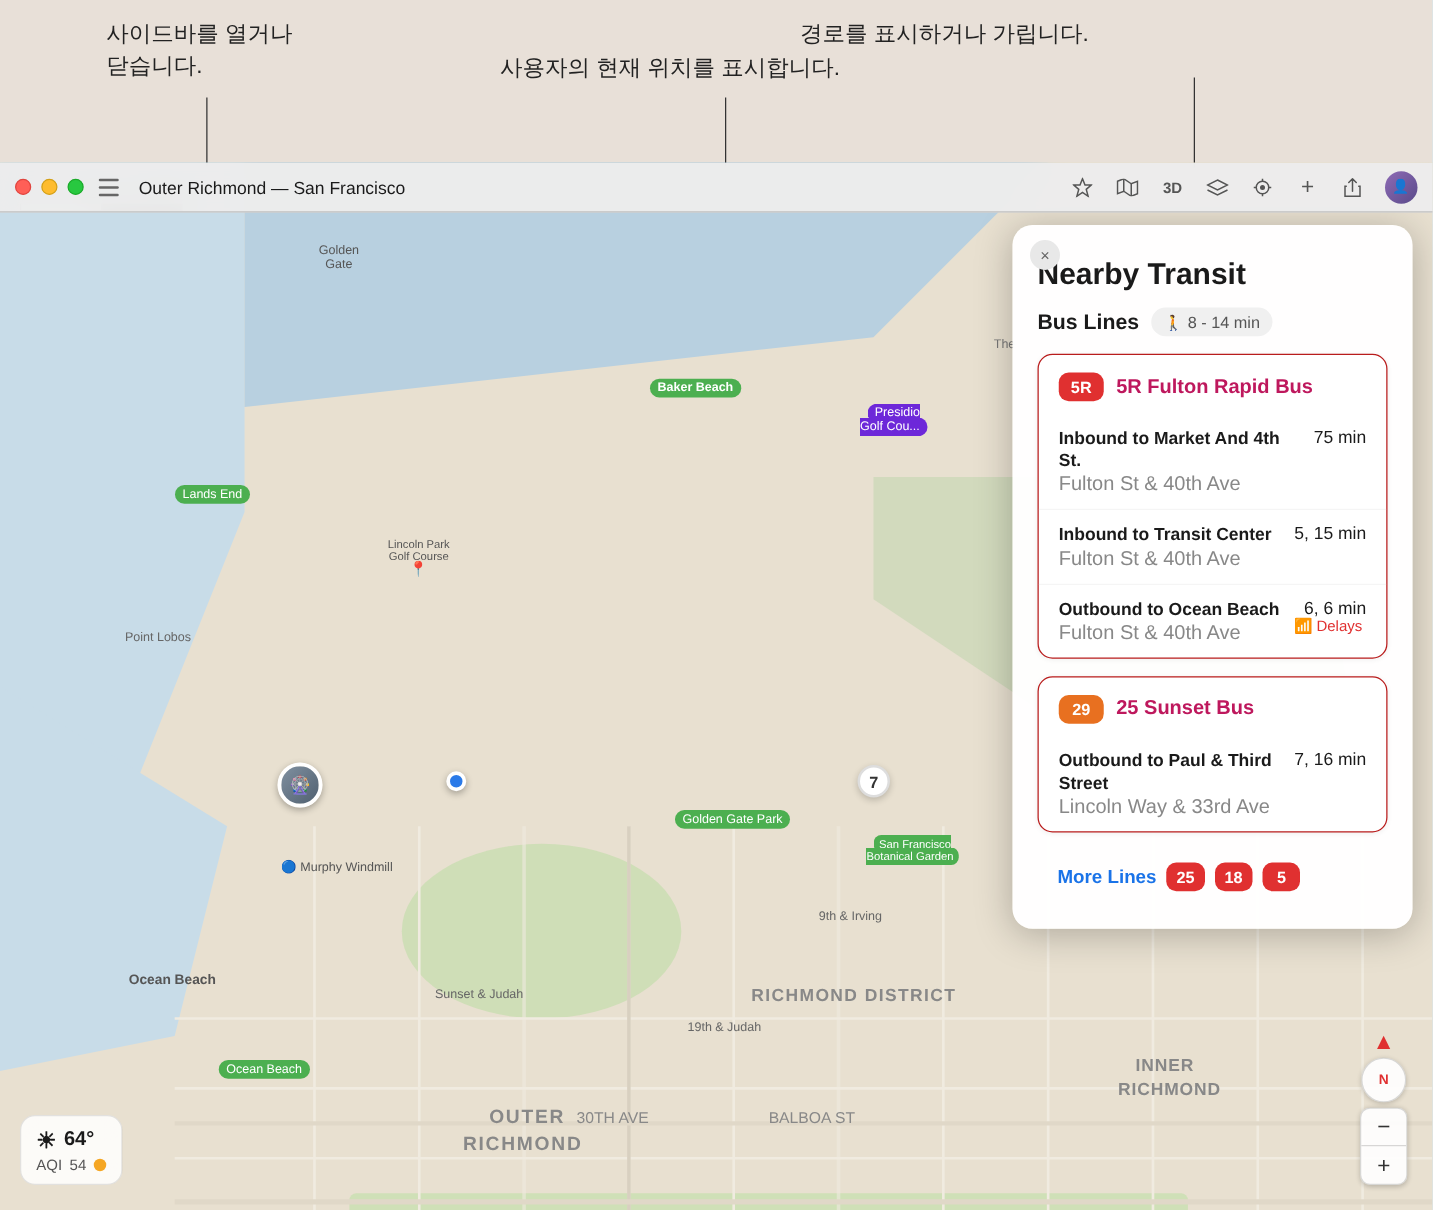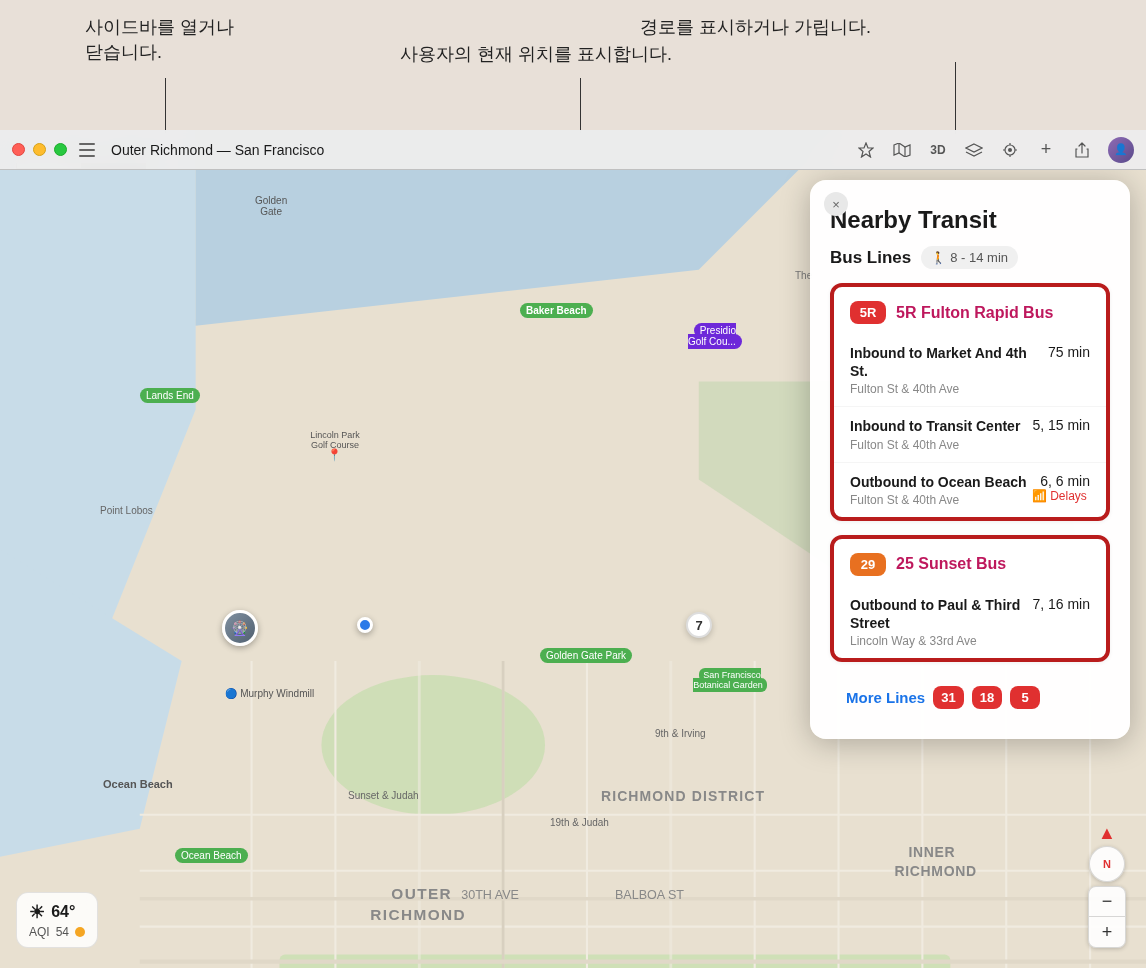--- a/index.html
+++ b/index.html
@@ -287,21 +287,21 @@
     }
     .walk-icon {
       font-size: 12px;
     }
 
     
     .transit-card {
       background: #fff;
       border-radius: 12px;
       margin-bottom: 14px;
-      border: 4px solid #b91c1c;
+      border: 1px solid #b91c1c;
       overflow: hidden;
       box-shadow: 0 1px 4px rgba(0,0,0,0.06);
     }
     .card-header {
       display: flex;
       align-items: center;
       gap: 10px;
       padding: 14px 16px 10px;
     }
     .line-badge {
@@ -340,21 +340,21 @@
       line-height: 1.3;
     }
     .card-time {
       font-size: 14px;
       color: #1a1a1a;
       font-weight: 400;
       white-space: nowrap;
       margin-left: 8px;
     }
     .card-stop {
-      font-size: 12px;
+      font-size: 16px;
       color: #888;
       margin-top: 2px;
     }
     .delay-badge {
       font-size: 12px;
       color: #e03030;
       display: flex;
       align-items: center;
       gap: 3px;
     }
@@ -729,20 +729,20 @@
           <div class="card-row-top">
             <div class="card-route">Outbound to Paul &amp; Third Street</div>
             <div class="card-time">7, 16 min</div>
           </div>
           <div class="card-stop">Lincoln Way &amp; 33rd Ave</div>
         </div>
       </div>
 
       <div class="more-lines">
         <span class="more-label">More Lines</span>
-        <div class="more-badge more-badge-red">31</div>
+        <div class="more-badge more-badge-red">25</div>
         <div class="more-badge more-badge-red">18</div>
         <div class="more-badge more-badge-red">5</div>
       </div>
     </div>
   </div>
 
 </div>
 
 </body></html>

